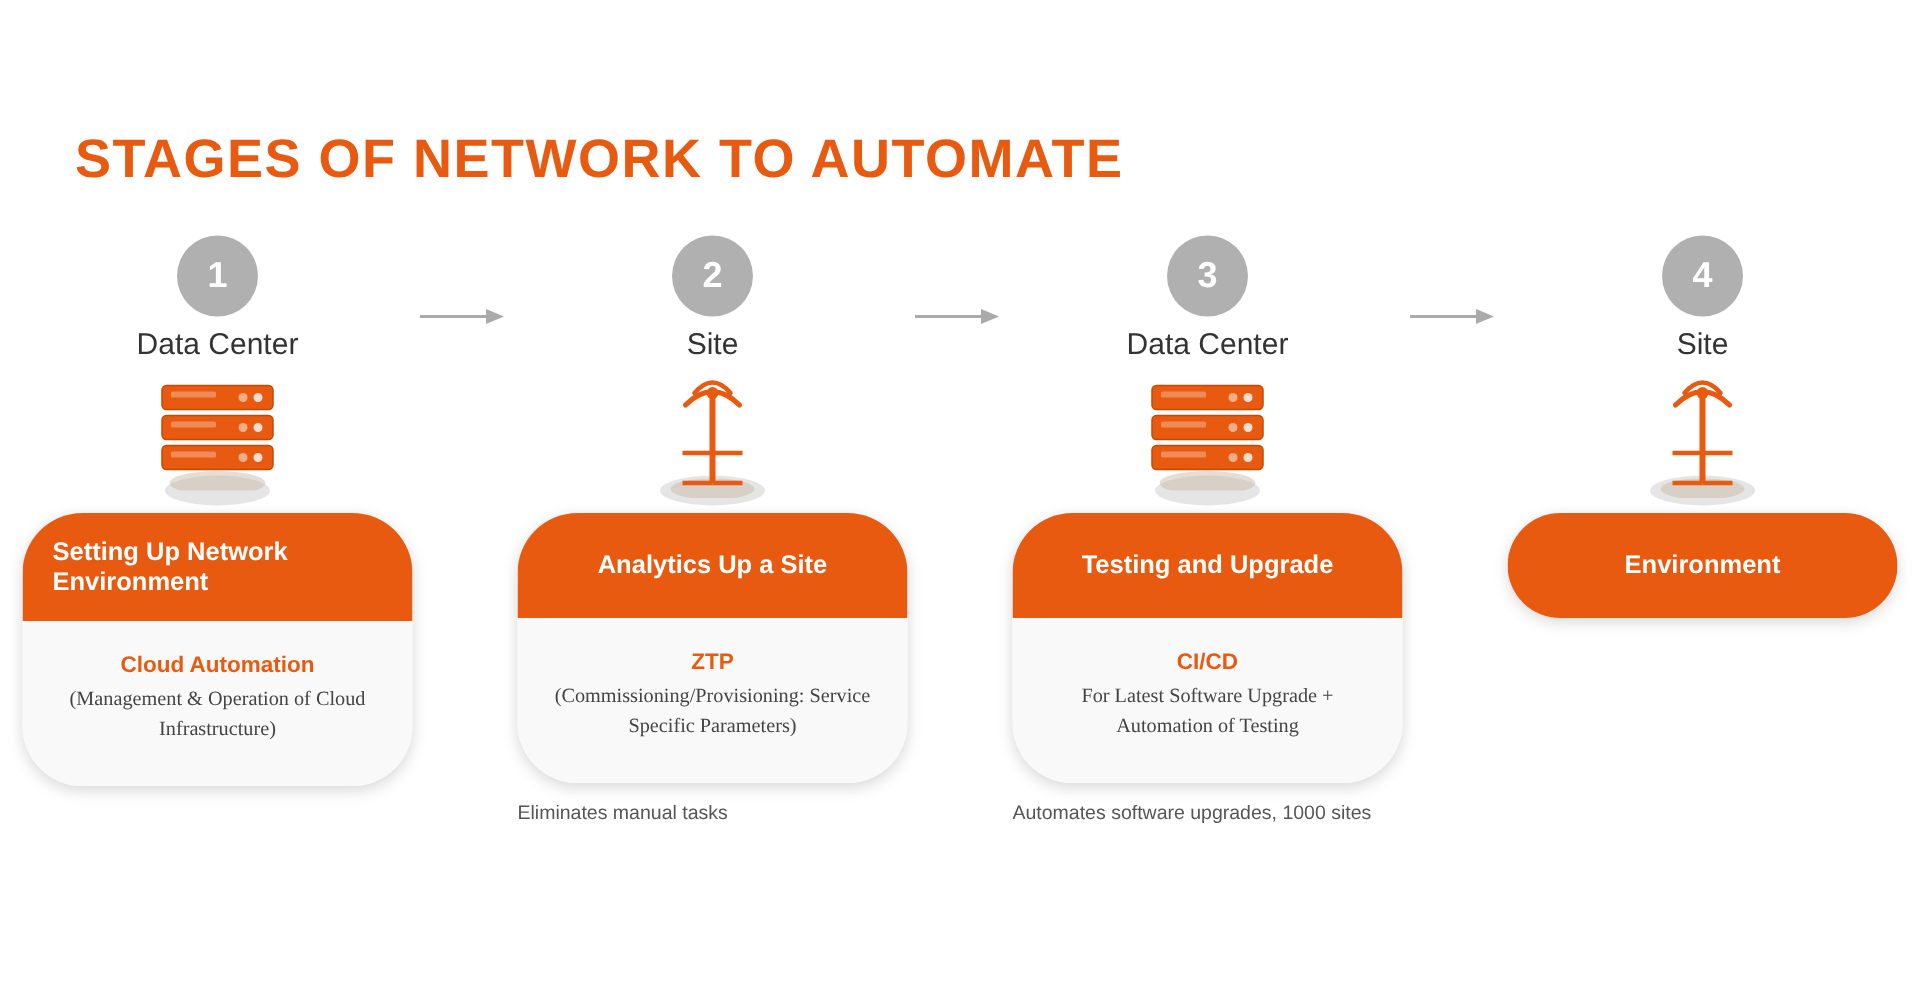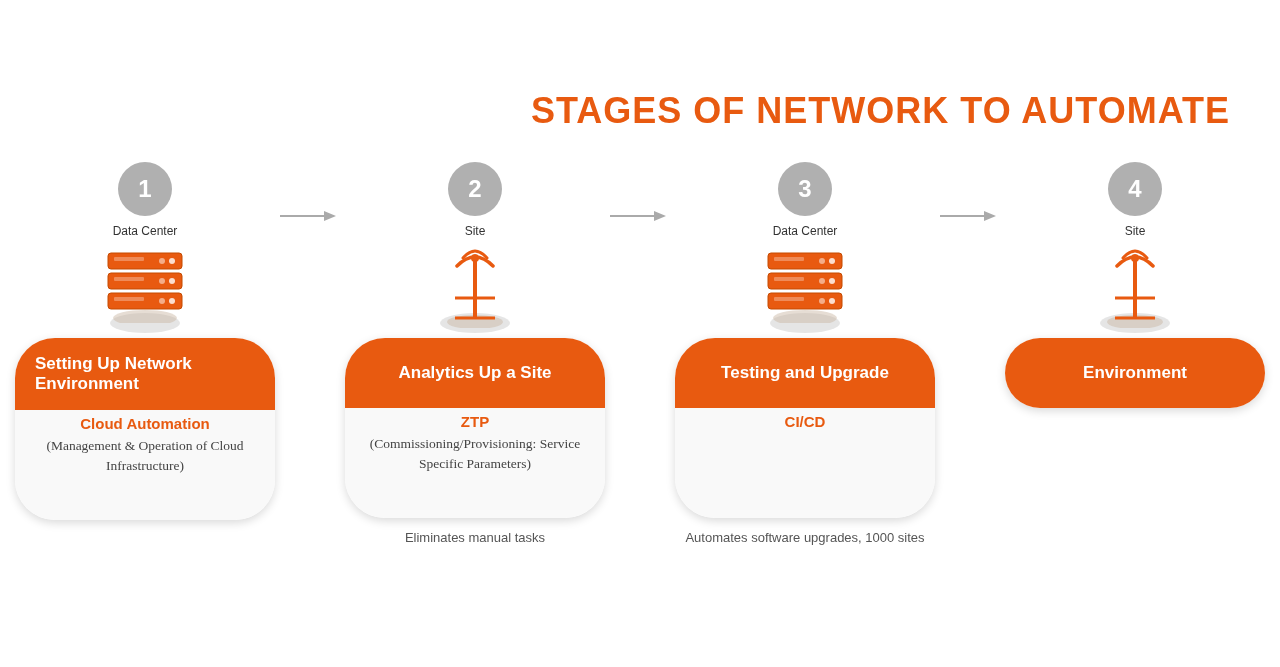--- a/index.html
+++ b/index.html
@@ -11,21 +11,21 @@
       overflow: hidden;
       display: flex;
       align-items: center;
       justify-content: center;
     }
     .container {
       width: 1200px;
       padding: 20px 10px;
     }
     .main-title {
-      text-align: right;
+      text-align: left;
       font-size: 36px;
       font-weight: 900;
       color: #e85a10;
       letter-spacing: 1px;
       margin-bottom: 30px;
       text-transform: uppercase;
     }
     .stages-row {
       display: flex;
       align-items: flex-start;
@@ -55,21 +55,21 @@
       color: #fff;
       font-size: 24px;
       font-weight: bold;
       display: flex;
       align-items: center;
       justify-content: center;
       margin-bottom: 8px;
       flex-shrink: 0;
     }
     .step-label {
-      font-size: 12px;
+      font-size: 20px;
       color: #333;
       text-align: center;
     }
     .icon-area {
       width: 100px;
       height: 90px;
       display: flex;
       align-items: center;
       justify-content: center;
       position: relative;
@@ -106,40 +106,40 @@
       font-weight: bold;
       text-align: left;
       padding: 16px 20px;
       min-height: 70px;
       display: flex;
       align-items: center;
       justify-content: center;
     }
     .card-body {
       background: #f9f9f9;
-      padding: 5px 20px 22px;
+      padding: 21px 20px 22px;
       text-align: center;
       min-height: 110px;
     }
     .card-body-title {
       color: #e85a10;
       font-weight: bold;
       font-size: 15px;
       margin-bottom: 4px;
     }
     .card-body-text {
       color: #444;
       font-size: 13.5px;
       line-height: 1.5;
       font-family: Liberation Serif, serif;
     }
     .footer-note {
       font-size: 13px;
       color: #555;
-      text-align: center;
+      text-align: left;
       margin-top: 12px;
       min-height: 36px;
       width: 260px;
     }
   </style>
 </head>
 <body>
 
 <div class="container">
   <h1 class="main-title">STAGES OF NETWORK TO AUTOMATE</h1>
@@ -248,20 +248,21 @@
     <rect x="8" y="50" width="74" height="16" rx="3" fill="none" stroke="#c44a00" stroke-width="1"></rect>
     <circle cx="72" cy="58" r="3" fill="#fff" opacity="0.8"></circle>
     <circle cx="62" cy="58" r="3" fill="#fff" opacity="0.5"></circle>
     <rect x="14" y="54" width="30" height="4" rx="1" fill="rgba(255,255,255,0.3)"></rect>
   </svg>
         </div>
         <div class="card">
           <div class="card-header">Testing and Upgrade</div>
           <div class="card-body">
             <div class="card-body-title">CI/CD</div>
+            <div class="card-body-text">For Latest Software Upgrade + Automation of Testing</div>
           </div>
         </div>
         <div class="footer-note">Automates software upgrades, 1000 sites</div>
       </div>
       <div class="connector">
         <svg width="56" height="18" viewBox="0 0 56 18">
     <line x1="0" y1="9" x2="46" y2="9" stroke="#aaa" stroke-width="2"></line>
     <polygon points="44,4 56,9 44,14" fill="#aaa"></polygon>
   </svg>
       </div>

